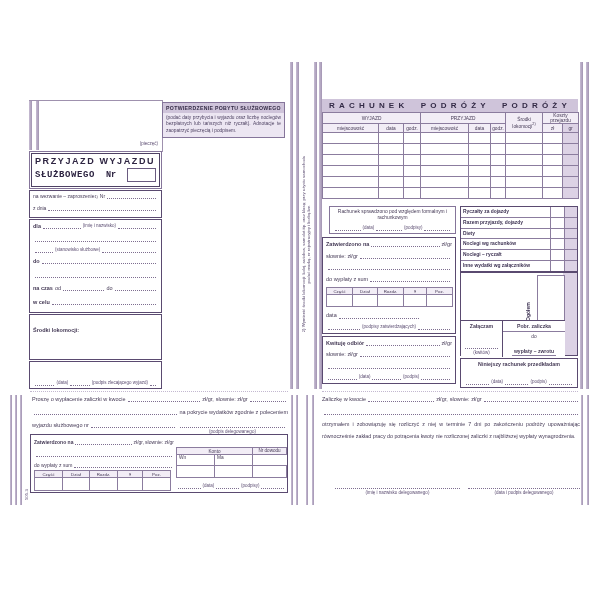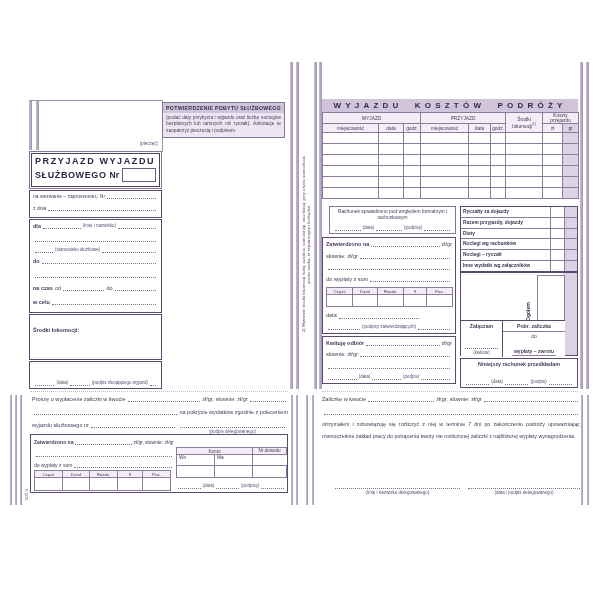--- a/index.html
+++ b/index.html
@@ -39,21 +39,21 @@
   <div class="ab hint" style="left:100px;top:141px;width:58px;text-align:right;">(pieczęć)</div>
 
   <div class="bx" style="left:162px;top:102px;width:123px;">
     <div style="background:#cfc4da;font-size:5.2px;font-weight:bold;text-align:center;padding:2px 1px;color:#342b46;letter-spacing:0.3px;">POTWIERDZENIE POBYTU SŁUŻBOWEGO</div>
     <div class="notebg justify" style="font-size:4.8px;line-height:1.35;padding:2px 3px 3px 3px;color:#4b3f60;">(podać daty przybycia i wyjazdu oraz liczbę noclegów bezpłatnych lub tańszych niż ryczałt). Adnotacje te zaopatrzyć pieczęcią i podpisem.</div>
   </div>
 
   <div class="bx" style="left:29px;top:151px;width:133px;height:38px;padding:1px;">
     <div style="border:1.5px solid #4e4164;height:100%;box-sizing:border-box;padding:2px 3px;">
       <div style="font-size:9px;font-weight:bold;letter-spacing:1.6px;color:#2e2542;">PRZYJAZD WYJAZDU</div>
-      <div style="display:flex;align-items:center;gap:3px;margin-top:2px;">
+      <div style="display:flex;align-items:center;gap:11px;margin-top:2px;font-family:Liberation Mono, monospace;">
         <span style="font-size:9px;font-weight:bold;letter-spacing:0.6px;color:#2e2542;">SŁUŻBOWEGO</span>
         <span style="font-size:8.5px;font-weight:bold;color:#2e2542;">Nr</span>
         <span style="display:inline-block;width:38px;height:12px;border:1px solid #6a5b80;background:#fff;"></span>
       </div>
     </div>
   </div>
 
   <div class="bx heavy" style="left:29px;top:190px;width:133px;height:28px;padding:2px 3px;">
     <div class="lrow" style="font-size:5px;">
       <span>na wezwanie – zaproszenie</span>
@@ -118,21 +118,21 @@
         <span class="dotfix" style="width:6px;"></span>
     </div>
   </div>
 
   <div class="stripe" style="left:290px;top:62px;height:327px;"></div>
   <div class="stripe" style="left:296px;top:62px;height:327px;"></div>
   <div class="stripe" style="left:314px;top:62px;height:327px;"></div>
   <div class="stripe" style="left:319px;top:62px;height:327px;"></div>
   <div class="ab" style="left:212px;top:239px;width:188px;height:10px;transform:rotate(-90deg);transform-origin:center;font-size:4.3px;line-height:1.2;color:#5c4d72;text-align:center;">2) Wymienić środki lokomocji: kolej, autobus, samolot itp. oraz klasę; przy użyciu samochodu podać markę, nr rejestracyjny i liczbę km.</div>
 
-  <div class="ab" style="left:322px;top:99px;width:256px;height:13px;background:#cfc4da;color:#332a46;font-size:8px;font-weight:bold;letter-spacing:4.2px;word-spacing:6px;text-align:center;line-height:13px;">WYJAZDU KOSZTÓW PODRÓŻY</div>
+  <div class="ab" style="left:322px;top:99px;width:256px;height:13px;background:#cfc4da;color:#332a46;font-size:8px;font-weight:bold;letter-spacing:4.2px;word-spacing:6px;text-align:center;line-height:13px;">RACHUNEK PODRÓŻY PODRÓŻY</div>
 
   <table class="ab" style="left:322px;top:112px;width:256px;">
     <colgroup>
       <col style="width:56px;">
         <col style="width:25px;">
         <col style="width:17px;">
       <col style="width:48px;">
         <col style="width:22px;">
         <col style="width:15px;">
       <col style="width:37px;">

